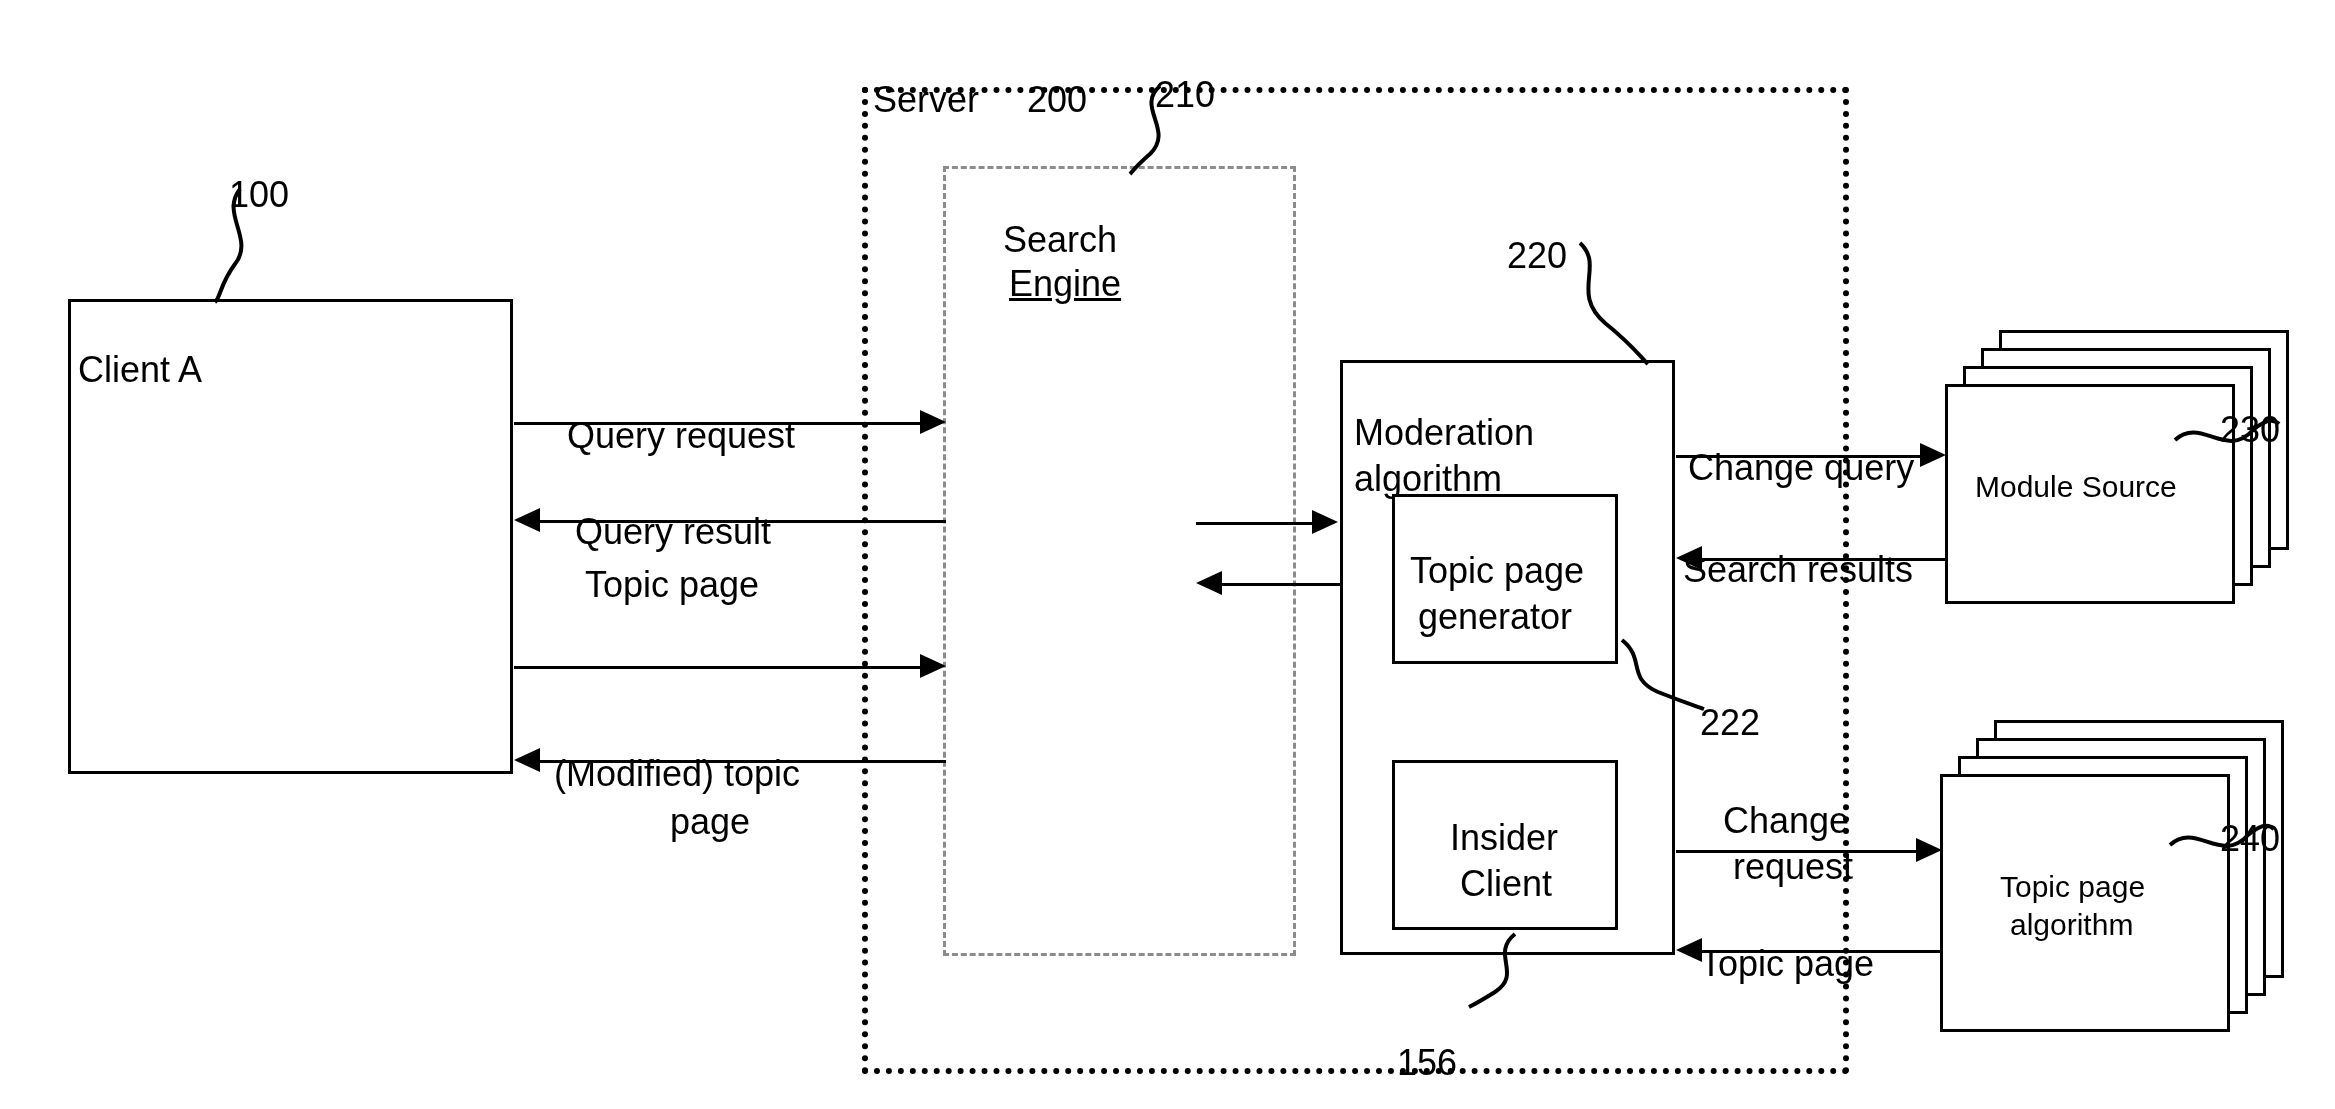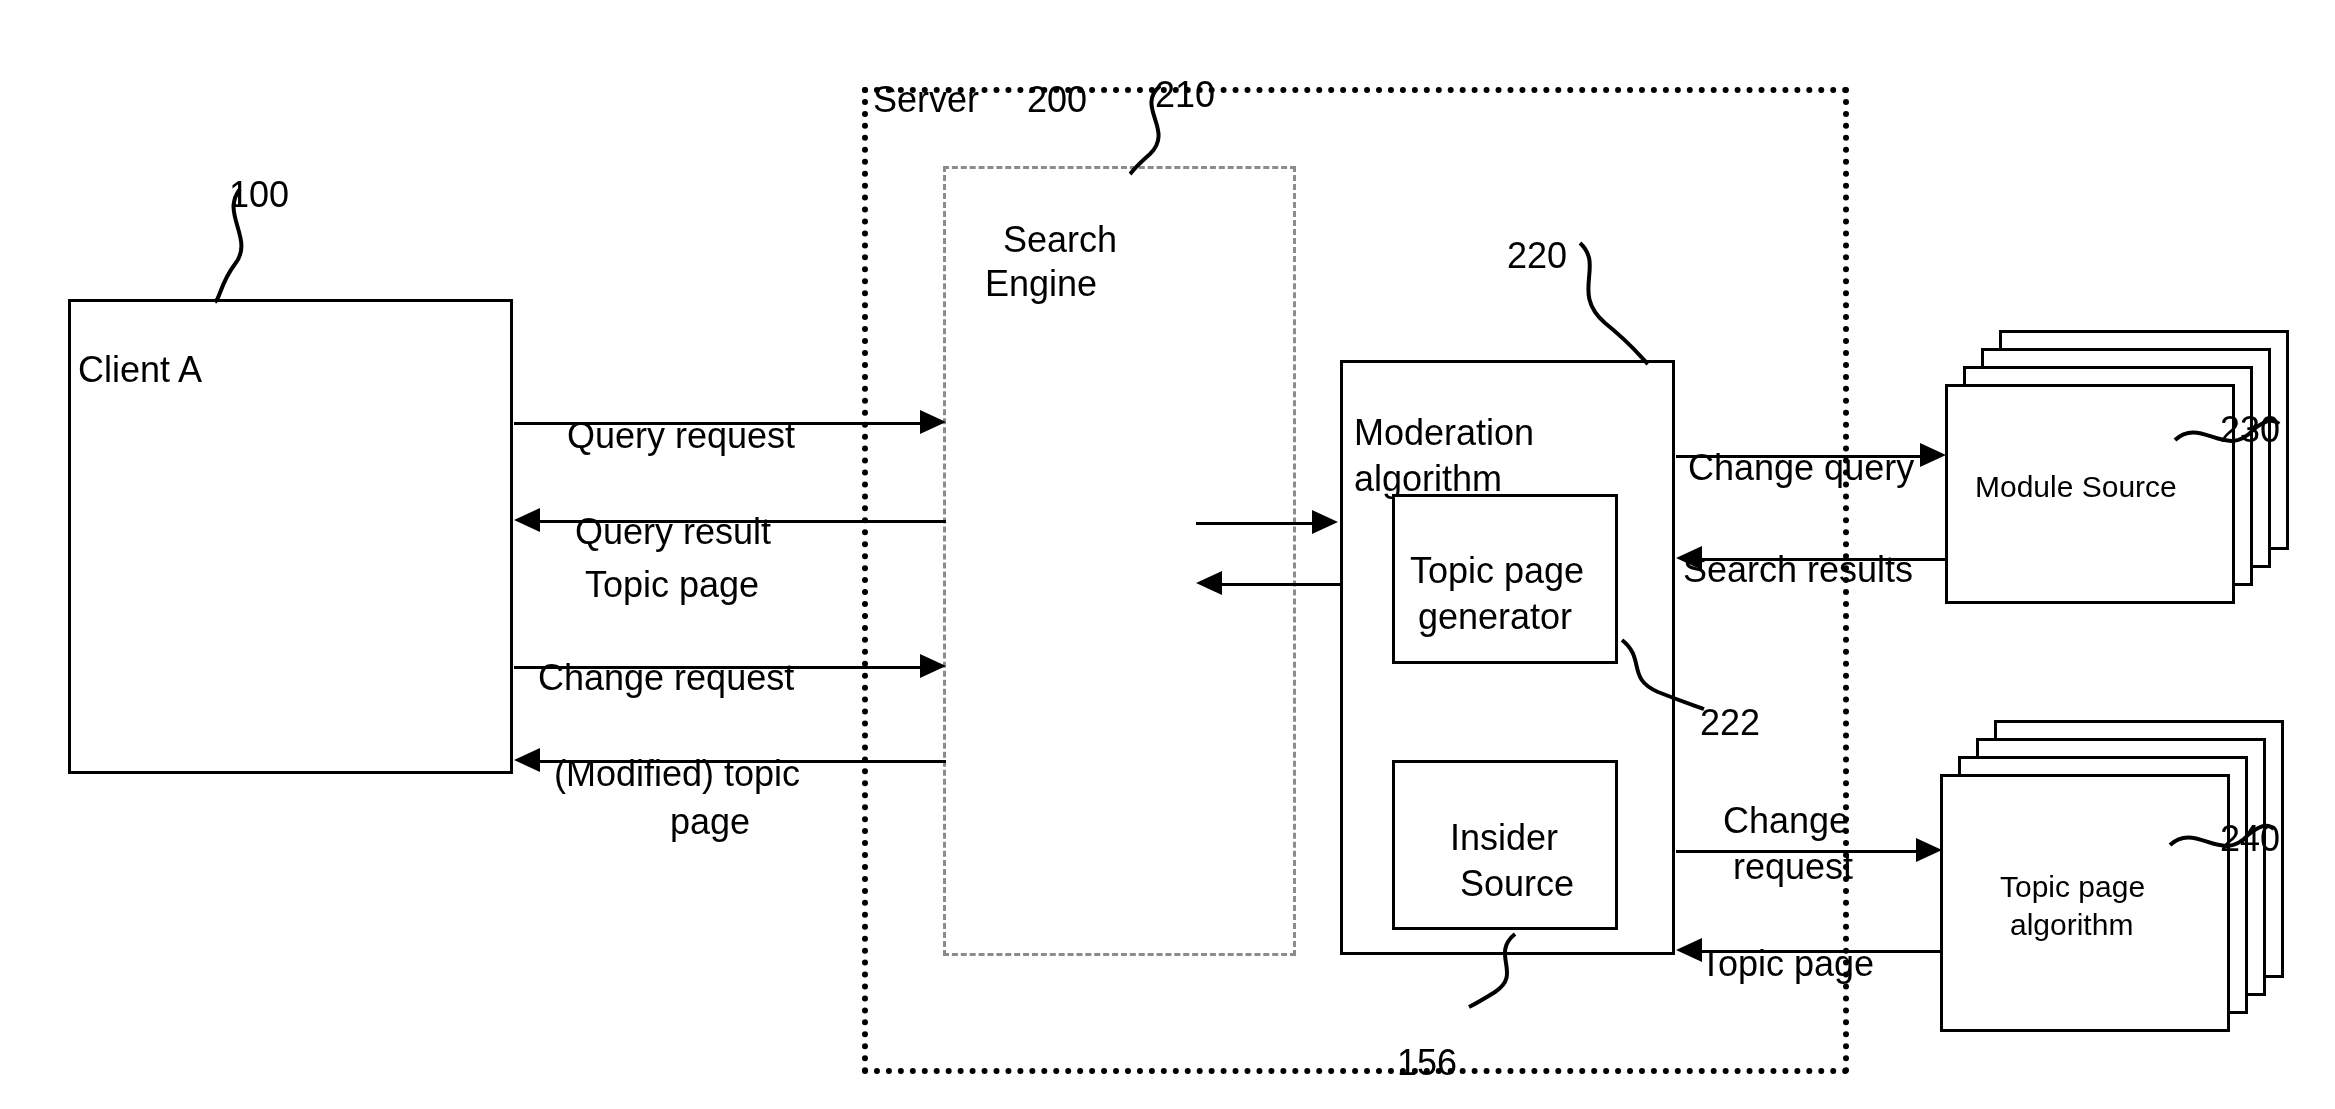--- a/index.html
+++ b/index.html
@@ -87,21 +87,21 @@
     </svg>
   </div>
 
   <span class="label" style="left:873px; top:39px;">Server</span>
   <span class="label" style="left:1027px; top:39px;">200</span>
 
   <div class="dotted-box" style="left:862px; top:87px; width:987px; height:987px;"></div>
 
   <div class="dashed-box" style="left:943px; top:166px; width:353px; height:790px;"></div>
   <span class="label" style="left:1003px; top:179px; text-align:center;">Search</span>
-  <span class="label" style="left:985px; top:223px;">Engine</span>
+  <span class="label" style="left:1009px; top:223px;text-decoration:underline;">Engine</span>
 
   <span class="label" style="left:1155px; top:34px;">210</span>
   <div class="ref-squiggle" style="left:1120px; top:82px;">
     <svg width="70" height="95" viewBox="0 0 70 95">
       <path d="M40 4 C 15 25, 55 48, 30 72 C 15 85, 12 90, 10 92" stroke="#000" stroke-width="4" fill="none"></path>
     </svg>
   </div>
 
   <div class="box" style="left:1340px; top:360px; width:335px; height:595px;"></div>
   <span class="label" style="left:1354px; top:372px;">Moderation</span>
@@ -120,21 +120,21 @@
 
   <span class="label" style="left:1700px; top:662px;">222</span>
   <div class="ref-squiggle" style="left:1618px; top:634px;">
     <svg width="90" height="80" viewBox="0 0 90 80">
       <path d="M4 6 C 28 25, 8 44, 40 58 C 65 68, 78 72, 86 75" stroke="#000" stroke-width="4" fill="none"></path>
     </svg>
   </div>
 
   <div class="box" style="left:1392px; top:760px; width:226px; height:170px;"></div>
   <span class="label" style="left:1450px; top:777px;">Insider</span>
-  <span class="label" style="left:1460px; top:823px;">Source</span>
+  <span class="label" style="left:1460px; top:823px;">Client</span>
 
   <span class="label" style="left:1397px; top:1002px;">156</span>
   <div class="ref-squiggle" style="left:1465px; top:930px;">
     <svg width="70" height="80" viewBox="0 0 70 80">
       <path d="M50 4 C 25 24, 58 44, 30 62 C 14 72, 8 75, 4 77" stroke="#000" stroke-width="4" fill="none"></path>
     </svg>
   </div>
 
   <div class="stack" style="left:1945px; top:330px;">
     <div class="page" style="left:54px; top:0px;  width:290px; height:220px;"></div>
@@ -171,21 +171,20 @@
   <div class="arrow-head right" style="left:920px; top:410px;"></div>
   <span class="label" style="left:567px; top:375px;">Query request</span>
 
   <div class="arrow-line" style="left:538px; top:520px; width:408px;"></div>
   <div class="arrow-head left" style="left:514px; top:508px;"></div>
   <span class="label" style="left:575px; top:471px;">Query result</span>
   <span class="label" style="left:585px; top:524px;">Topic page</span>
 
   <div class="arrow-line" style="left:514px; top:666px; width:410px;"></div>
   <div class="arrow-head right" style="left:920px; top:654px;"></div>
-  <span class="label" style="left:538px; top:617px;">Change request</span>
 
   <div class="arrow-line" style="left:538px; top:760px; width:408px;"></div>
   <div class="arrow-head left" style="left:514px; top:748px;"></div>
   <span class="label" style="left:554px; top:713px;">(Modified) topic</span>
   <span class="label" style="left:670px; top:761px;">page</span>
 
   <div class="arrow-line" style="left:1196px; top:522px; width:120px;"></div>
   <div class="arrow-head right" style="left:1312px; top:510px;"></div>
 
   <div class="arrow-line" style="left:1220px; top:583px; width:120px;"></div>

